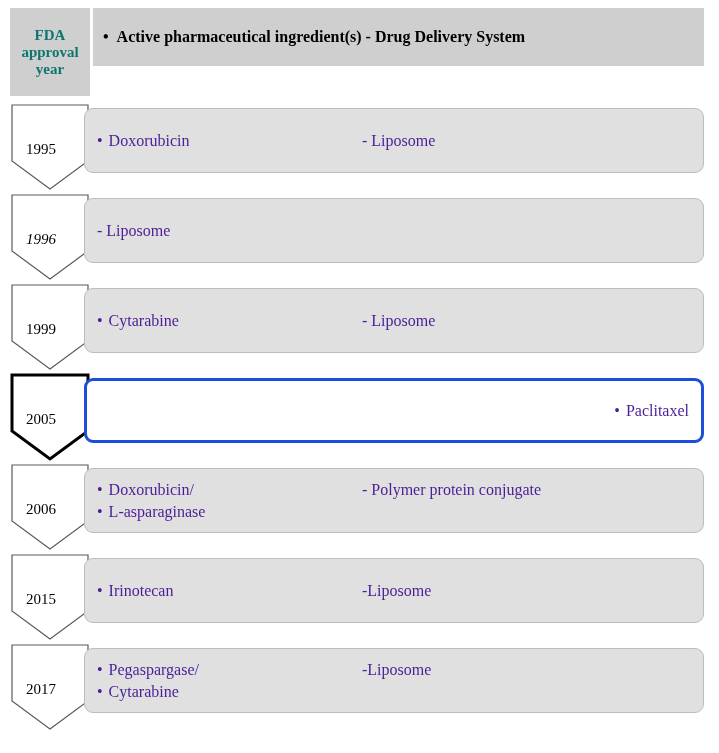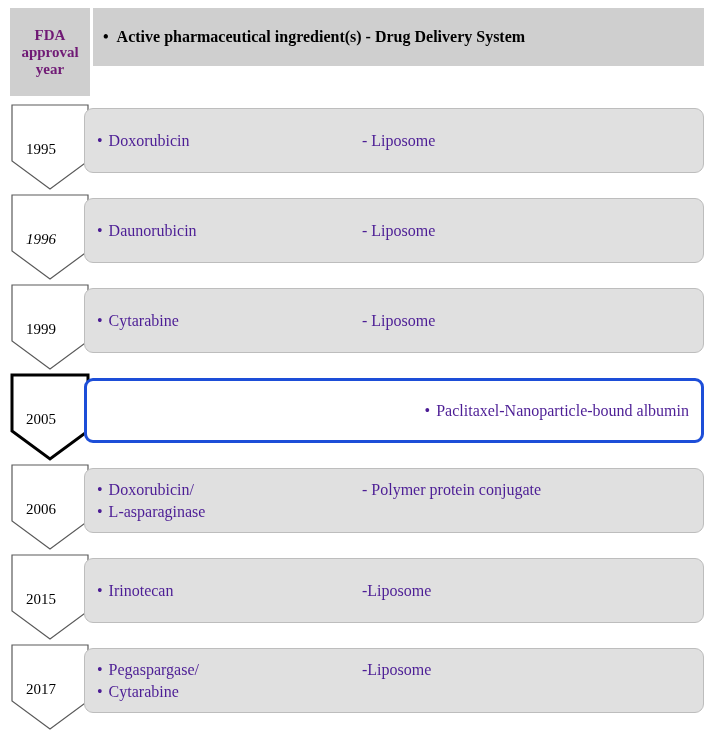--- a/index.html
+++ b/index.html
@@ -36,21 +36,21 @@
     width: 80px;
     height: 88px;
     background: #cfcfcf;
     display: flex;
     align-items: center;
     justify-content: center;
     text-align: center;
     font-weight: bold;
     font-size: 15px;
     line-height: 17px;
-    color: #701a75;
+    color: #0f766e;
   }
   .title-bar {
     position: absolute;
     left: 93px;
     top: 0;
     width: 611px;
     height: 58px;
     background: #cfcfcf;
     display: flex;
     align-items: center;
@@ -161,21 +161,21 @@
         </div>
       </div>
       <div class="row" style="top: 193px; height: 88px;">
         <div class="year-arrow">
           <svg width="80" height="88" viewBox="0 0 80 88">
             <polygon points="2,2 78,2 78,58 40,86 2,58" fill="#ffffff" stroke="#5a5a5a" stroke-width="1.2" stroke-linejoin="miter"></polygon>
           </svg>
         </div>
         <div class="year-label" style="top: 38px; font-style: italic;">1996</div>
         <div class="capsule" style="top: 5px; height: 65px;">
-          <div class="capsule-inner"><div class="api-block"><div class="api-line"><span class="bullet">•</span><span>Daunorubicin</span></div></div><div class="dds-block">- Liposome</div></div>
+          <div class="capsule-inner"><div class="dds-block">- Liposome</div></div>
         </div>
       </div>
       <div class="row" style="top: 283px; height: 88px;">
         <div class="year-arrow">
           <svg width="80" height="88" viewBox="0 0 80 88">
             <polygon points="2,2 78,2 78,58 40,86 2,58" fill="#ffffff" stroke="#5a5a5a" stroke-width="1.2" stroke-linejoin="miter"></polygon>
           </svg>
         </div>
         <div class="year-label" style="top: 38px;">1999</div>
         <div class="capsule" style="top: 5px; height: 65px;">
@@ -183,21 +183,21 @@
         </div>
       </div>
       <div class="row" style="top: 373px; height: 88px;">
         <div class="year-arrow">
           <svg width="80" height="88" viewBox="0 0 80 88">
             <polygon points="2,2 78,2 78,58 40,86 2,58" fill="#ffffff" stroke="#000000" stroke-width="3" stroke-linejoin="miter"></polygon>
           </svg>
         </div>
         <div class="year-label" style="top: 38px;">2005</div>
         <div class="capsule highlight" style="top: 5px; height: 65px;">
-          <div class="capsule-inner"><div class="api-block"><div class="api-line"><span class="bullet">•</span><span>Paclitaxel</span></div></div><div class="dds-block">-Nanoparticle-bound albumin</div></div>
+          <div class="capsule-inner"><div class="api-block"><div class="api-line"><span class="bullet">•</span><span>Paclitaxel</span></div></div></div>
         </div>
       </div>
       <div class="row" style="top: 463px; height: 88px;">
         <div class="year-arrow">
           <svg width="80" height="88" viewBox="0 0 80 88">
             <polygon points="2,2 78,2 78,58 40,86 2,58" fill="#ffffff" stroke="#5a5a5a" stroke-width="1.2" stroke-linejoin="miter"></polygon>
           </svg>
         </div>
         <div class="year-label" style="top: 38px;">2006</div>
         <div class="capsule" style="top: 5px; height: 65px;">

